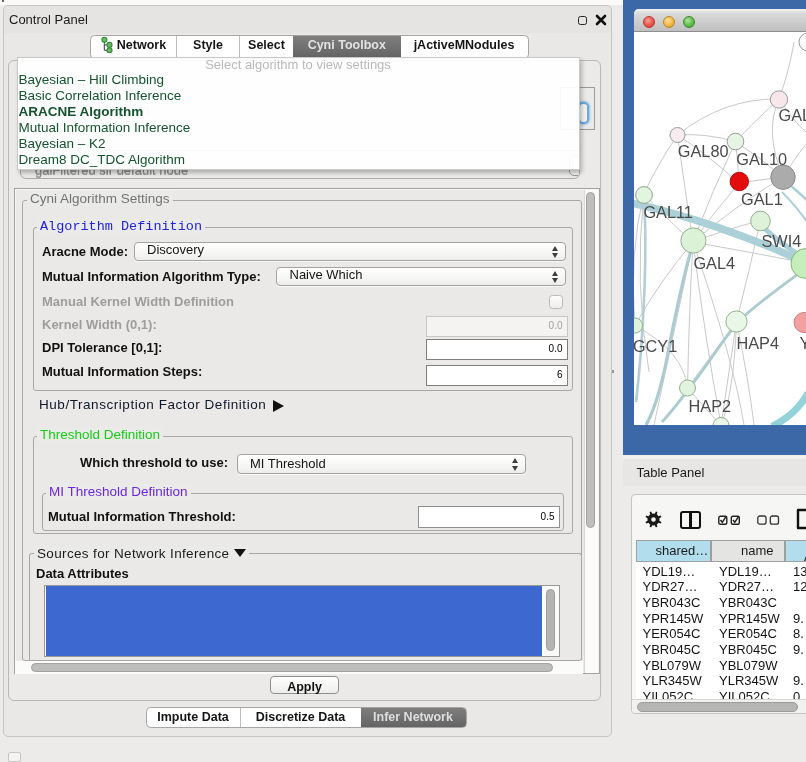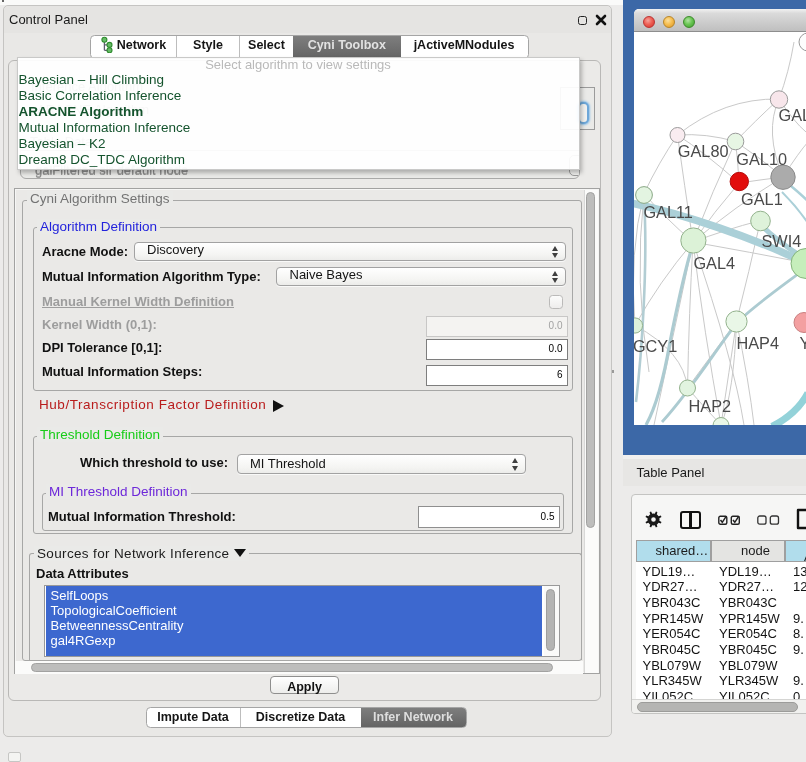--- a/index.html
+++ b/index.html
@@ -70,60 +70,60 @@
 <div class="abs" style="left:583.5px;top:189.5px;width:14px;height:483px;background:#fbfbfa;border-left:1px solid #d8d8d7;"></div>
 <div class="abs" style="left:585.5px;top:192px;width:9px;height:336px;border-radius:4.5px;background:#bdbdbc;border:1px solid #a2a2a1;"></div>
 
 <div class="abs" style="left:15px;top:661px;width:568px;height:12.5px;background:#fbfbfa;"></div>
 <div class="abs" style="left:31px;top:662.5px;width:522px;height:9px;border-radius:4.5px;background:#bdbdbc;border:1px solid #a2a2a1;"></div>
 
 <div class="gbox" style="left:21.5px;top:199.5px;width:560px;height:461px;"></div>
 <div class="gtitle" style="left:27px;top:191px;color:#737373;">Cyni Algorithm Settings</div>
 
 <div class="gbox" style="left:32.5px;top:227px;width:540.5px;height:164px;"></div>
-<div class="gtitle" style="left:37px;top:218.5px;color:#2323dc;">Algorithm Definition</div>
+<div class="gtitle" style="left:37px;top:218.5px;color:#2323dc;font-family:Liberation Mono, monospace;">Algorithm Definition</div>
 
 <div class="lbl abs" style="left:42px;top:243.5px;">Aracne Mode:</div>
 <div class="combo" style="left:133.5px;top:241.5px;width:432px;height:19px;">
   <div class="ctext">Discovery</div>
     <div class="arrows">
       <div class="up"></div>
       <div class="dn"></div>
     </div>
 </div>
 
 <div class="lbl abs" style="left:42px;top:268.5px;">Mutual Information Algorithm Type:</div>
 <div class="combo" style="left:276px;top:266.5px;width:289.5px;height:19px;">
-  <div class="ctext">Naive Bayes</div>
+  <div class="ctext">Naive Which</div>
     <div class="arrows">
       <div class="up"></div>
       <div class="dn"></div>
     </div>
 </div>
 
-<div class="dislbl abs" style="left:42px;top:293.5px;text-decoration:underline;">Manual Kernel Width Definition</div>
+<div class="dislbl abs" style="left:42px;top:293.5px;">Manual Kernel Width Definition</div>
 <div class="abs" style="left:549px;top:294.5px;width:14px;height:14px;border:1px solid #bbbab9;
      border-radius:3.5px;background:linear-gradient(#fcfcfb,#eeedec);"></div>
 
 <div class="dislbl abs" style="left:42px;top:316.5px;">Kernel Width (0,1):</div>
 <div class="field" style="left:426px;top:316px;width:141.5px;height:20.5px;background:#f4f3f1;border:1px solid #c8c7c6;">
   <span style="color:#a2a2a2;">0.0</span>
   </div>
 
 <div class="lbl abs" style="left:42px;top:340px;">DPI Tolerance [0,1]:</div>
 <div class="field" style="left:426px;top:339px;width:141.5px;height:21px;">
     <span>0.0</span>
   </div>
 
 <div class="lbl abs" style="left:42px;top:364px;">Mutual Information Steps:</div>
 <div class="field" style="left:426px;top:364.5px;width:141.5px;height:21px;">
     <span>6</span>
   </div>
 
-<div class="abs" style="left:39px;top:396.5px;font-size:13.5px;letter-spacing:0.55px;color:#b91c1c;">Hub/Transcription Factor Definition</div>
+<div class="abs" style="left:39px;top:396.5px;font-size:13.5px;letter-spacing:0.55px;color:#0f172a;">Hub/Transcription Factor Definition</div>
 <div class="abs" style="left:272.5px;top:399.5px;width:0;height:0;border-top:6.5px solid transparent;
      border-bottom:6.5px solid transparent;border-left:11.5px solid #111;"></div>
 
 <div class="gbox" style="left:32.5px;top:435.5px;width:540.5px;height:98px;"></div>
 <div class="gtitle" style="left:37px;top:427px;color:#17cc17;">Threshold Definition</div>
 
 <div class="lbl abs" style="left:80px;top:454.5px;">Which threshold to use:</div>
 <div class="combo" style="left:236.5px;top:454px;width:289.5px;height:20px;">
   <div class="ctext" style="top:0.5px;">MI Threshold</div>
     <div class="arrows" style="top:3px;">
@@ -139,22 +139,20 @@
   <span style="top:4px;">0.5</span>
   </div>
 
 <div class="gbox" style="left:28.5px;top:552.5px;width:553px;height:107px;border-bottom:none;border-radius:3px 3px 0 0;"></div>
 <div class="gtitle" style="left:34px;top:546px;color:#1c1c1c;letter-spacing:0.35px;">Sources for Network Inference<span style="display:inline-block;width:0;height:0;border-left:6.5px solid transparent;border-right:6.5px solid transparent;border-top:8px solid #111;margin-left:5px;vertical-align:1px;"></span></div>
 
 <div class="lbl abs" style="left:36px;top:565.5px;">Data Attributes</div>
 
 <div class="abs" style="left:44px;top:584.5px;width:516px;height:72.5px;background:#ffffff;border:1px solid #999;overflow:hidden;">
   <div style="position:absolute;left:0.5px;top:0.5px;width:496px;height:71px;background:#3d68cf;"></div>
-  <div style="position:absolute;left:5.5px;top:2.5px;font-size:13px;color:#fff;line-height:15px;">
-    SelfLoops<br>TopologicalCoefficient<br>BetweennessCentrality<br>gal4RGexp</div>
   <div style="position:absolute;left:499px;top:0;width:15px;height:72px;background:#fafaf9;"></div>
   <div style="position:absolute;left:501px;top:3px;width:9px;height:62px;border-radius:4.5px;background:#b4b4b3;border:1px solid #9e9e9d;"></div>
 </div>
 
 <div class="abs" style="left:270px;top:676px;width:69px;height:17.5px;border:1px solid #8f8f8e;
      border-radius:4px;background:linear-gradient(#ffffff,#ededeb);text-align:center;">
   <span style="font-size:12.5px;font-weight:bold;color:#111;line-height:16px;">Apply</span></div>
 
 <div class="abs" style="left:145.5px;top:707px;width:321px;height:20.5px;background:#ffffff;
      border:1px solid #a5a5a5;border-radius:4.5px;white-space:nowrap;overflow:hidden;">
@@ -299,21 +297,21 @@
     <path d="M2 2 L11 2 L17 8 L17 20 L2 20 Z" fill="none" stroke="#111" stroke-width="2.4" stroke-linejoin="round"></path>
     <path d="M11 2 L11 8 L17 8" fill="none" stroke="#111" stroke-width="1.8"></path>
   </svg>
 
   <div style="position:absolute;left:3.5px;top:44.5px;width:75px;height:22px;background:#b1ddec;
        border:1px solid #9f9f9f;font-size:13px;color:#1c1c1c;line-height:20px;">
       <span style="position:absolute;left:19px;">shared…</span>
     </div>
   <div style="position:absolute;left:78.5px;top:44.5px;width:74.5px;height:22px;background:#e4e4e2;
        border:1px solid #9f9f9f;font-size:13px;color:#1c1c1c;line-height:20px;">
-      <span style="position:absolute;left:29.5px;">node</span>
+      <span style="position:absolute;left:29.5px;">name</span>
     </div>
   <div style="position:absolute;left:153px;top:44.5px;width:30px;height:22px;background:#b1ddec;
        border:1px solid #9f9f9f;font-size:13px;color:#1c1c1c;line-height:20px;overflow:hidden;">
       <span style="position:absolute;left:18px;top:6.5px;">A</span>
     </div>
 
   <div style="position:absolute;left:3.5px;top:66.5px;width:178px;height:137.5px;background:#ffffff;"></div>
   <div style="position:absolute;left:10.5px;top:68.5px;font-size:13px;color:#141414;line-height:15.7px;white-space:pre;">YDL19…
 YDR27…
 YBR043C

